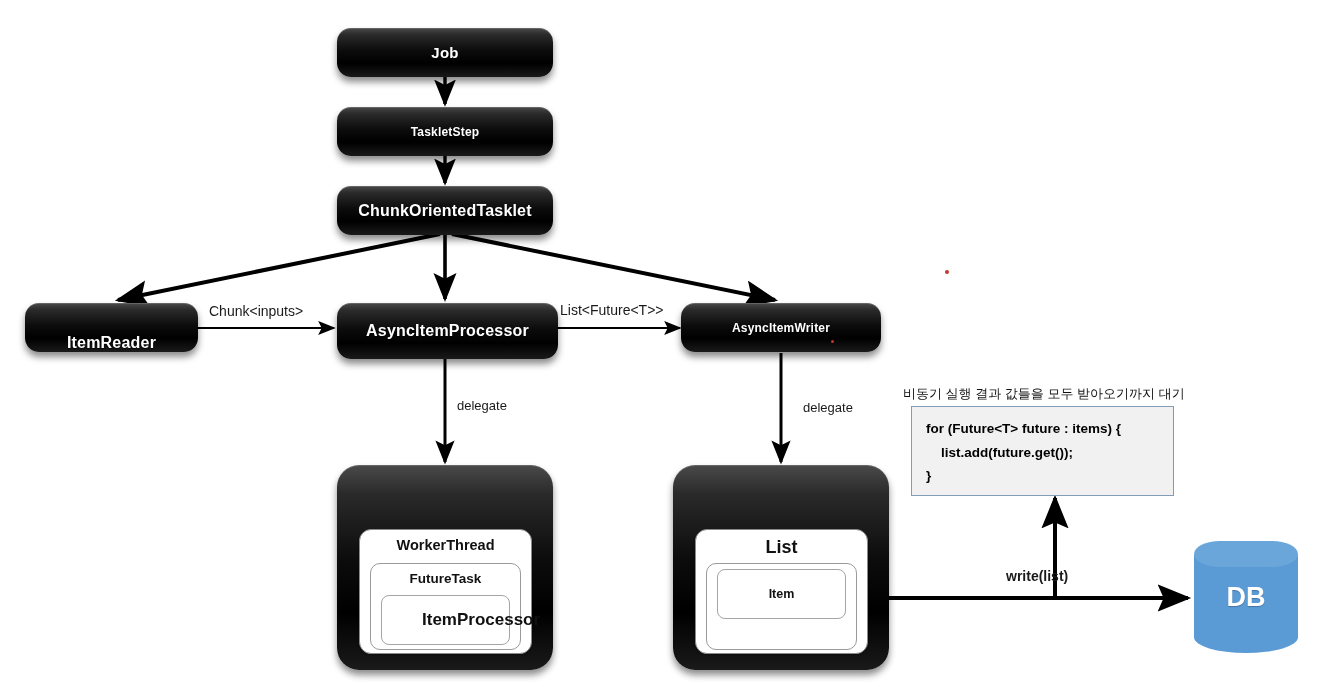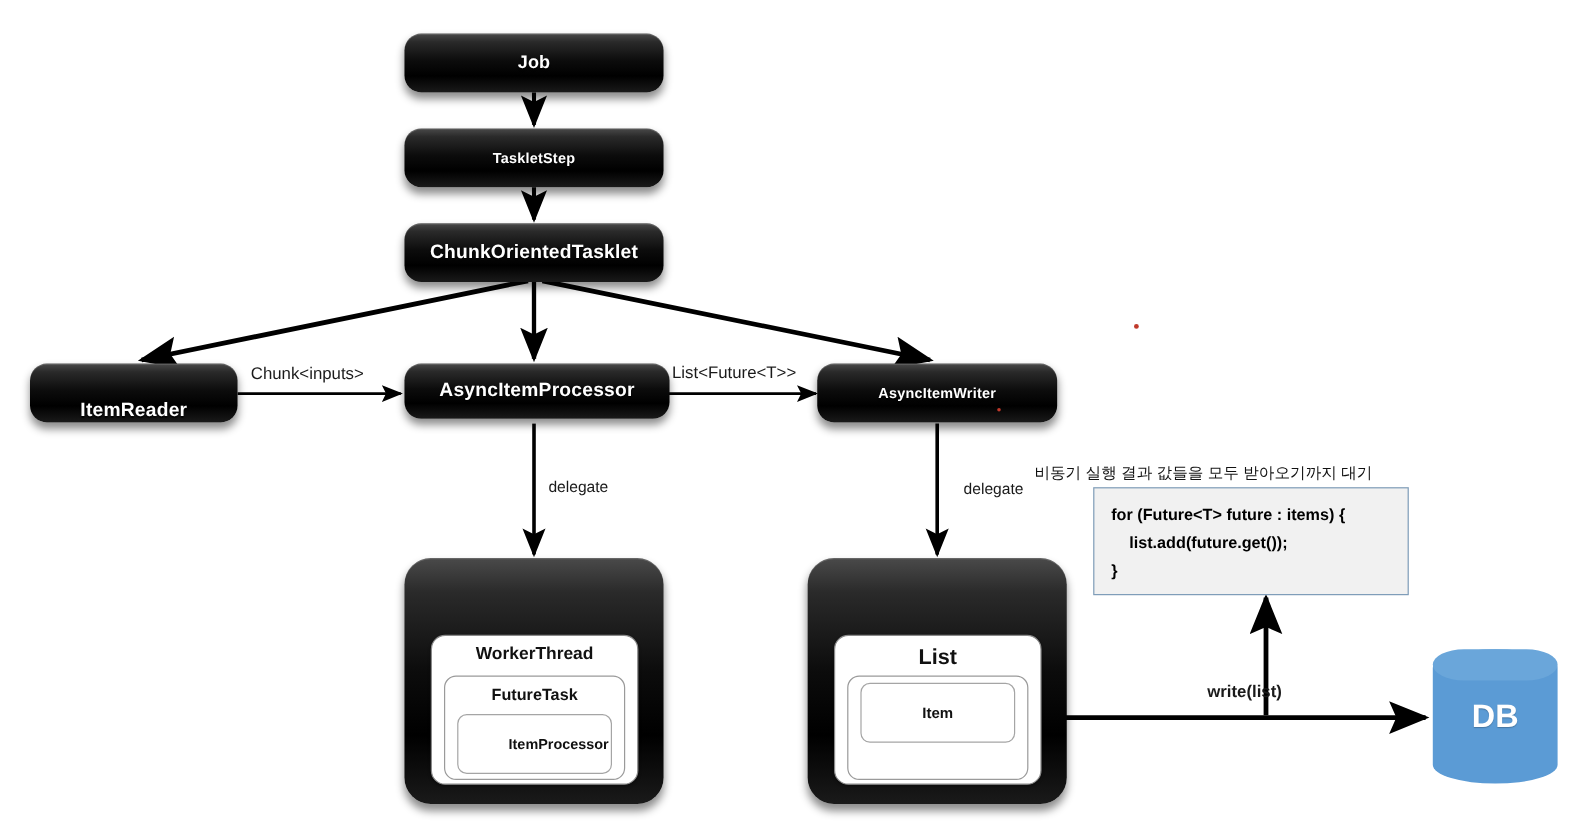--- a/index.html
+++ b/index.html
@@ -125,21 +125,21 @@
   </div>
 
   <div class="node" style="left:337px; top:186px; width:216px; height:49px; font-size:16px;">
     <span>ChunkOrientedTasklet</span>
   </div>
 
   <div class="node" style="left:25px; top:303px; width:173px; height:49px; font-size:16px;align-items:flex-end;">
     <span>ItemReader</span>
   </div>
 
-  <div class="node" style="left:337px; top:303px; width:221px; height:46px; font-size:16px;">
+  <div class="node" style="left:337px; top:303px; width:221px; height:56px; font-size:16px;">
     <span>AsyncItemProcessor</span>
   </div>
 
   <div class="node" style="left:681px; top:303px; width:200px; height:49px; font-size:12px;">
     <span>AsyncItemWriter</span>
   </div>
   <div class="red-dot tiny" style="left:831px; top:340px;"></div>
   <div class="red-dot tiny" style="left:945px; top:270px; width:4px; height:4px;"></div>
 
   <div class="edge-label" style="left:209px; top:303px; font-size:14px;">Chunk&lt;inputs&gt;</div>
@@ -151,37 +151,37 @@
   <div class="node container" style="left:337px; top:465px; width:216px; height:205px; border-radius:22px; font-size:15.5px;">
     <span class="node-title">TaskExecutor</span>
   </div>
   <div class="inner lvl1" style="left:359px; top:529px; width:173px; height:125px;">
     <span class="inner-title" style="font-size:14.5px;">WorkerThread</span>
   </div>
   <div class="inner lvl2" style="left:370px; top:563px; width:151px; height:87px;">
     <span class="inner-title" style="font-size:13.5px;">FutureTask</span>
   </div>
   <div class="inner lvl3" style="left:381px; top:595px; width:129px; height:50px; justify-content:center;">
-    <span style="font-size:12px; margin:auto;padding-left:40px;">ItemProcessor</span>
+    <span style="font-size:17px; margin:auto;padding-left:40px;">ItemProcessor</span>
   </div>
 
   <div class="node container" style="left:673px; top:465px; width:216px; height:205px; border-radius:22px; font-size:15.5px;">
     <span class="node-title">ItemWriter</span>
   </div>
   <div class="inner lvl1" style="left:695px; top:529px; width:173px; height:125px;">
     <span class="inner-title" style="font-size:18px;">List</span>
   </div>
   <div class="inner lvl2" style="left:706px; top:563px; width:151px; height:87px;">
     <span class="inner-title" style="font-size:13.5px;">Future</span>
   </div>
   <div class="inner lvl3" style="left:717px; top:569px; width:129px; height:50px; justify-content:center;">
     <span style="font-size:12.5px; margin:auto;">Item</span>
   </div>
 
-  <div class="note-text" style="left:862px; top:385px;">비동기 실행 결과 값들을 모두 받아오기까지 대기</div>
+  <div class="note-text" style="left:903px; top:385px;">비동기 실행 결과 값들을 모두 받아오기까지 대기</div>
 
   <div class="code-box" style="left:911px; top:406px; width:263px; height:90px;">
     <div class="ln">for (Future&lt;T&gt; future : items) {</div>
     <div class="ln">    list.add(future.get());</div>
     <div class="ln">}</div>
   </div>
 
   <div class="db" style="left:1194px; top:541px; width:104px; height:112px;">
     <div class="db-top"></div>
     <span class="db-label">DB</span>

